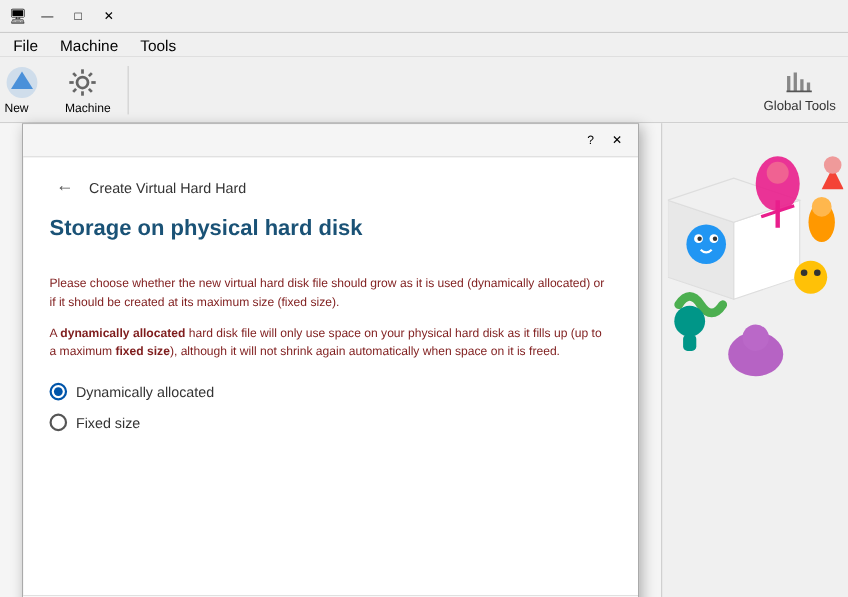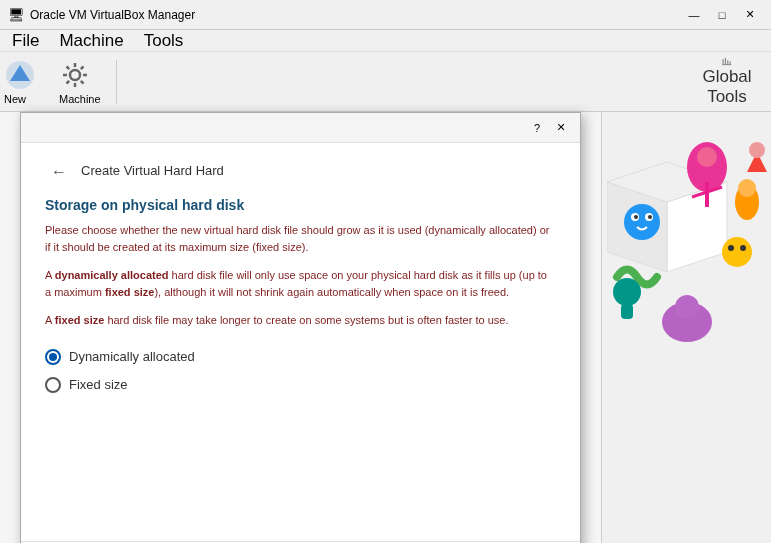--- a/index.html
+++ b/index.html
@@ -54,21 +54,21 @@
       height: 22px;
       display: flex;
       align-items: center;
       padding: 0 4px;
       border-bottom: 1px solid #ddd;
       gap: 4px;
     }
     .menu-item {
       padding: 12px 8px;
       cursor: pointer;
-      font-size: 17px;
+      font-size: 14px;
     }
 
     
     .toolbar {
       background: #f0f0f0;
       height: 60px;
       display: flex;
       align-items: center;
       padding: 0 4px;
       border-bottom: 1px solid #ccc;
@@ -158,24 +158,24 @@
       padding: 2px 6px;
     }
 
     .dialog-step-title {
       font-size: 13px;
       color: #333;
       font-weight: normal;
     }
 
     .dialog-section-title {
-      font-size: 14px;
+      font-size: 20px;
       color: #1a5276;
       font-weight: bold;
-      margin-bottom: 9px;
+      margin-bottom: 30px;
     }
 
     .dialog-body-text {
       font-size: 11px;
       color: #7f1d1d;
       line-height: 1.5;
       margin-bottom: 12px;
     }
 
     .bold { font-weight: bold; }
@@ -242,21 +242,20 @@
       height: 44px;
       background: #ccc;
       margin: 0 2px;
     }
   </style>
 </head>
 <body>
 
 <div class="title-bar">
   <span class="title-bar-icon">🖥</span>
-  <span class="title-bar-text">Oracle VM VirtualBox Manager</span>
   <div class="title-bar-controls">
     <button class="title-btn">—</button>
     <button class="title-btn">□</button>
     <button class="title-btn close">✕</button>
   </div>
 </div>
 
 <div class="menu-bar">
   <span class="menu-item">File</span>
   <span class="menu-item">Machine</span>
@@ -296,21 +295,21 @@
 
   <div style="display:flex; height:100%; align-items:stretch; margin-right:0;">
     <div style="display:flex; flex-direction:column; align-items:center; justify-content:center; width:80px; padding: 4px 6px; cursor:pointer;">
       <svg width="28" height="28" viewBox="0 0 28 28">
         <line x1="4" y1="8" x2="4" y2="22" stroke="#888" stroke-width="3"></line>
         <line x1="10" y1="5" x2="10" y2="22" stroke="#888" stroke-width="3"></line>
         <line x1="16" y1="11" x2="16" y2="22" stroke="#888" stroke-width="3"></line>
         <line x1="22" y1="14" x2="22" y2="22" stroke="#888" stroke-width="3"></line>
         <line x1="2" y1="22" x2="25" y2="22" stroke="#555" stroke-width="1.5"></line>
       </svg>
-      <span style="font-size:17px; text-align:center; color:#333;">Global Tools</span>
+      <span style="font-size:12px; text-align:right; color:#333;">Global Tools</span>
     </div>
   </div>
 </div>
 
 <div class="main-area">
 
   <div style="flex:1; background:#f5f5f5; position:relative;">
 
     <div style="position:absolute; right:0; top:0; width:170px; height:100%; background:#f0f0f0; border-left:1px solid #ccc; overflow:hidden;">
 
@@ -375,23 +374,20 @@
           </div>
 
           <div class="dialog-section-title">Storage on physical hard disk</div>
 
           <p class="dialog-body-text">Please choose whether the new virtual hard disk file should grow as it is used (dynamically allocated) or if it should be created at its maximum size (fixed size).</p>
 
           <p class="dialog-body-text">
             <span>A </span><span class="bold">dynamically allocated</span><span> hard disk file will only use space on your physical hard disk as it fills up (up to a maximum </span><span class="bold">fixed size</span><span>), although it will not shrink again automatically when space on it is freed.</span>
           </p>
 
-          <p class="dialog-body-text">
-            <span>A </span><span class="bold">fixed size</span><span> hard disk file may take longer to create on some systems but is often faster to use.</span>
-          </p>
 
           <div class="radio-group">
             <label class="radio-item">
               <div class="radio-circle selected"></div>
               <span class="radio-label">Dynamically allocated</span>
             </label>
             <label class="radio-item">
               <div class="radio-circle"></div>
               <span class="radio-label">Fixed size</span>
             </label>

